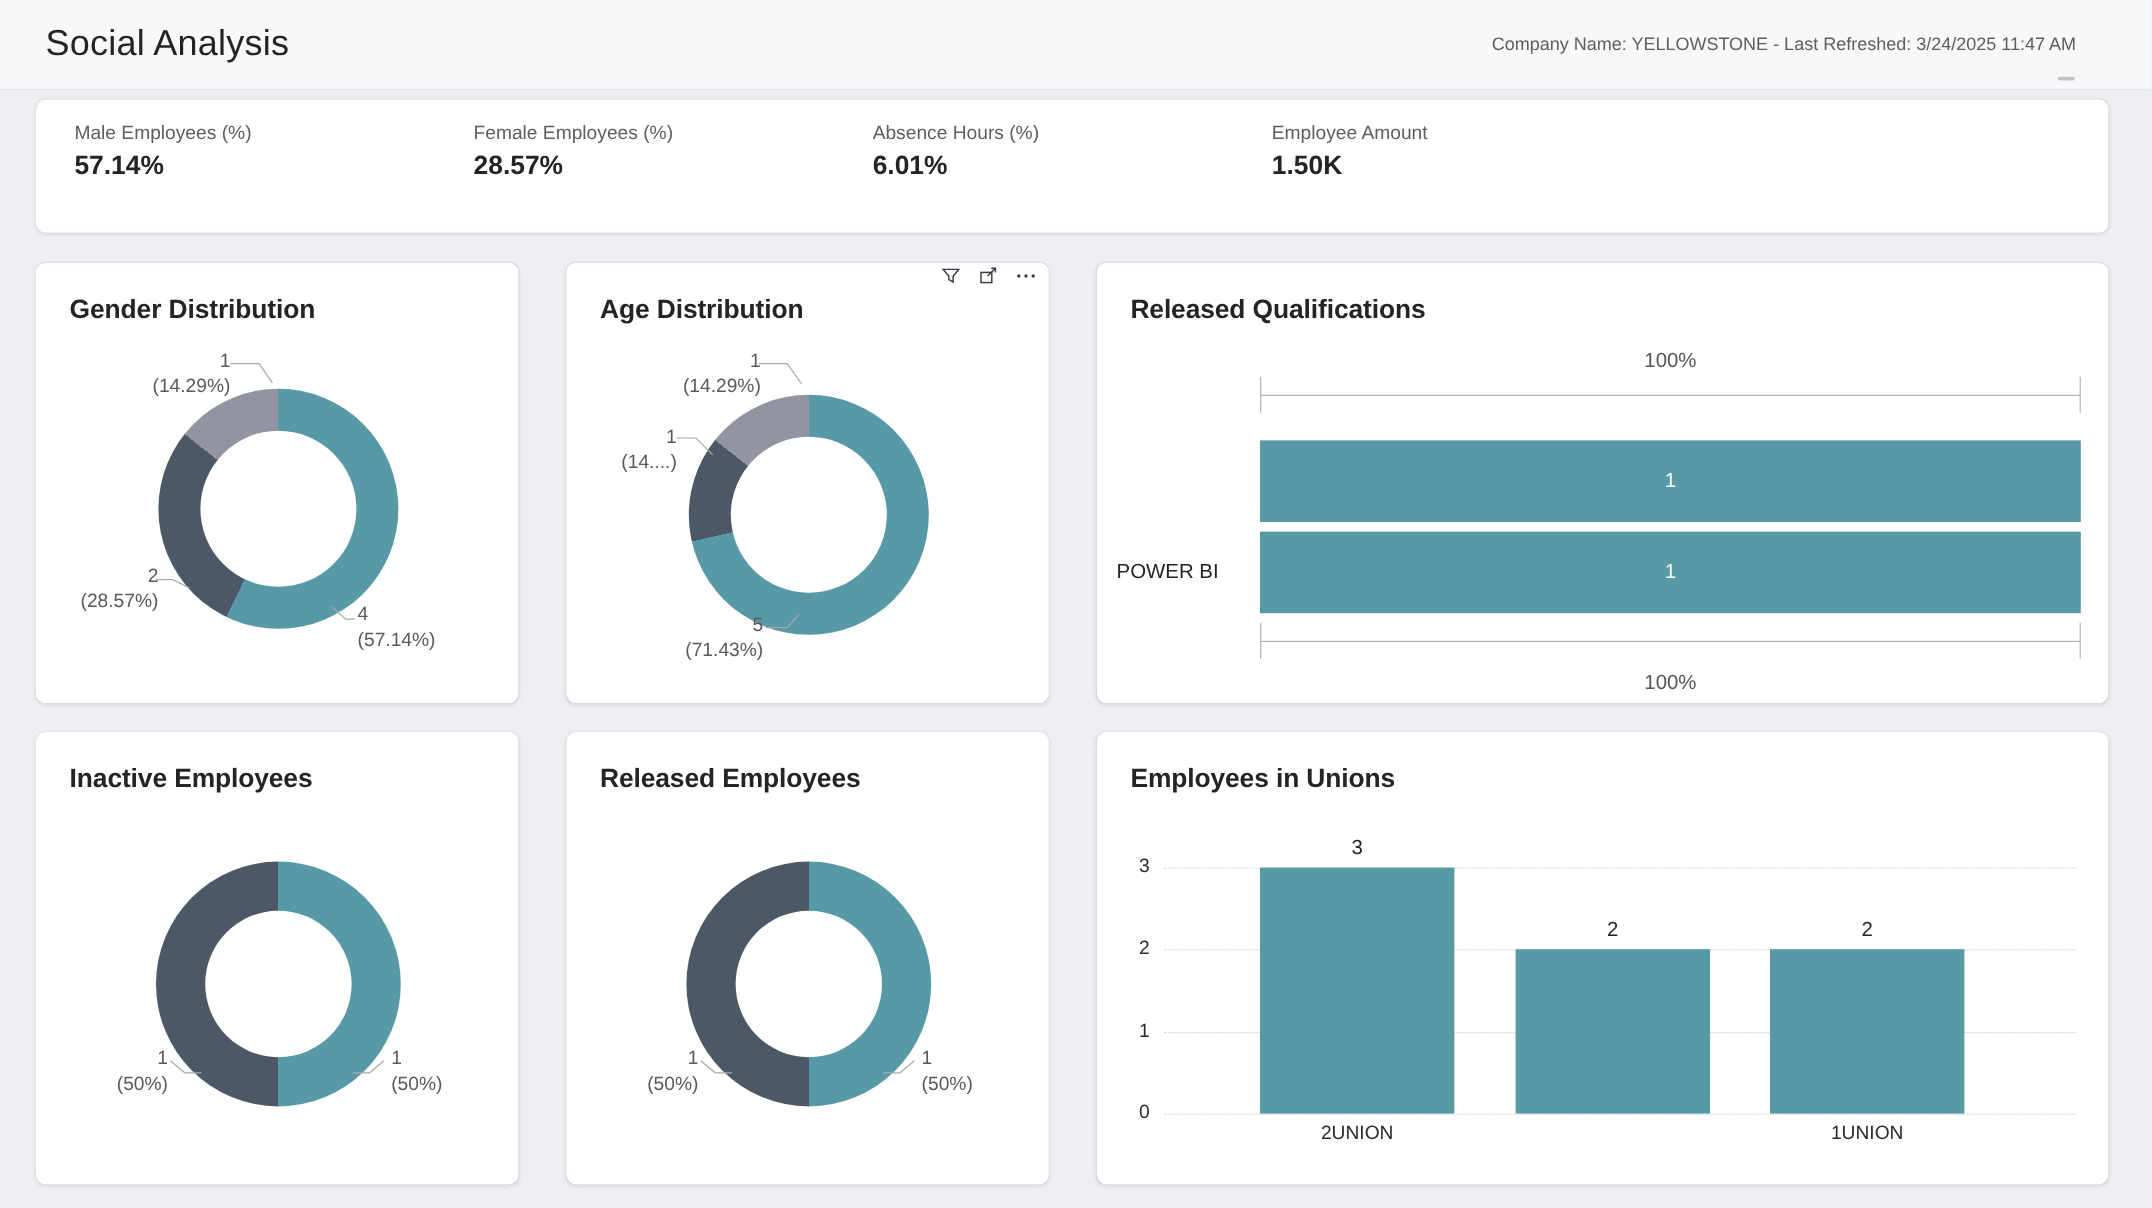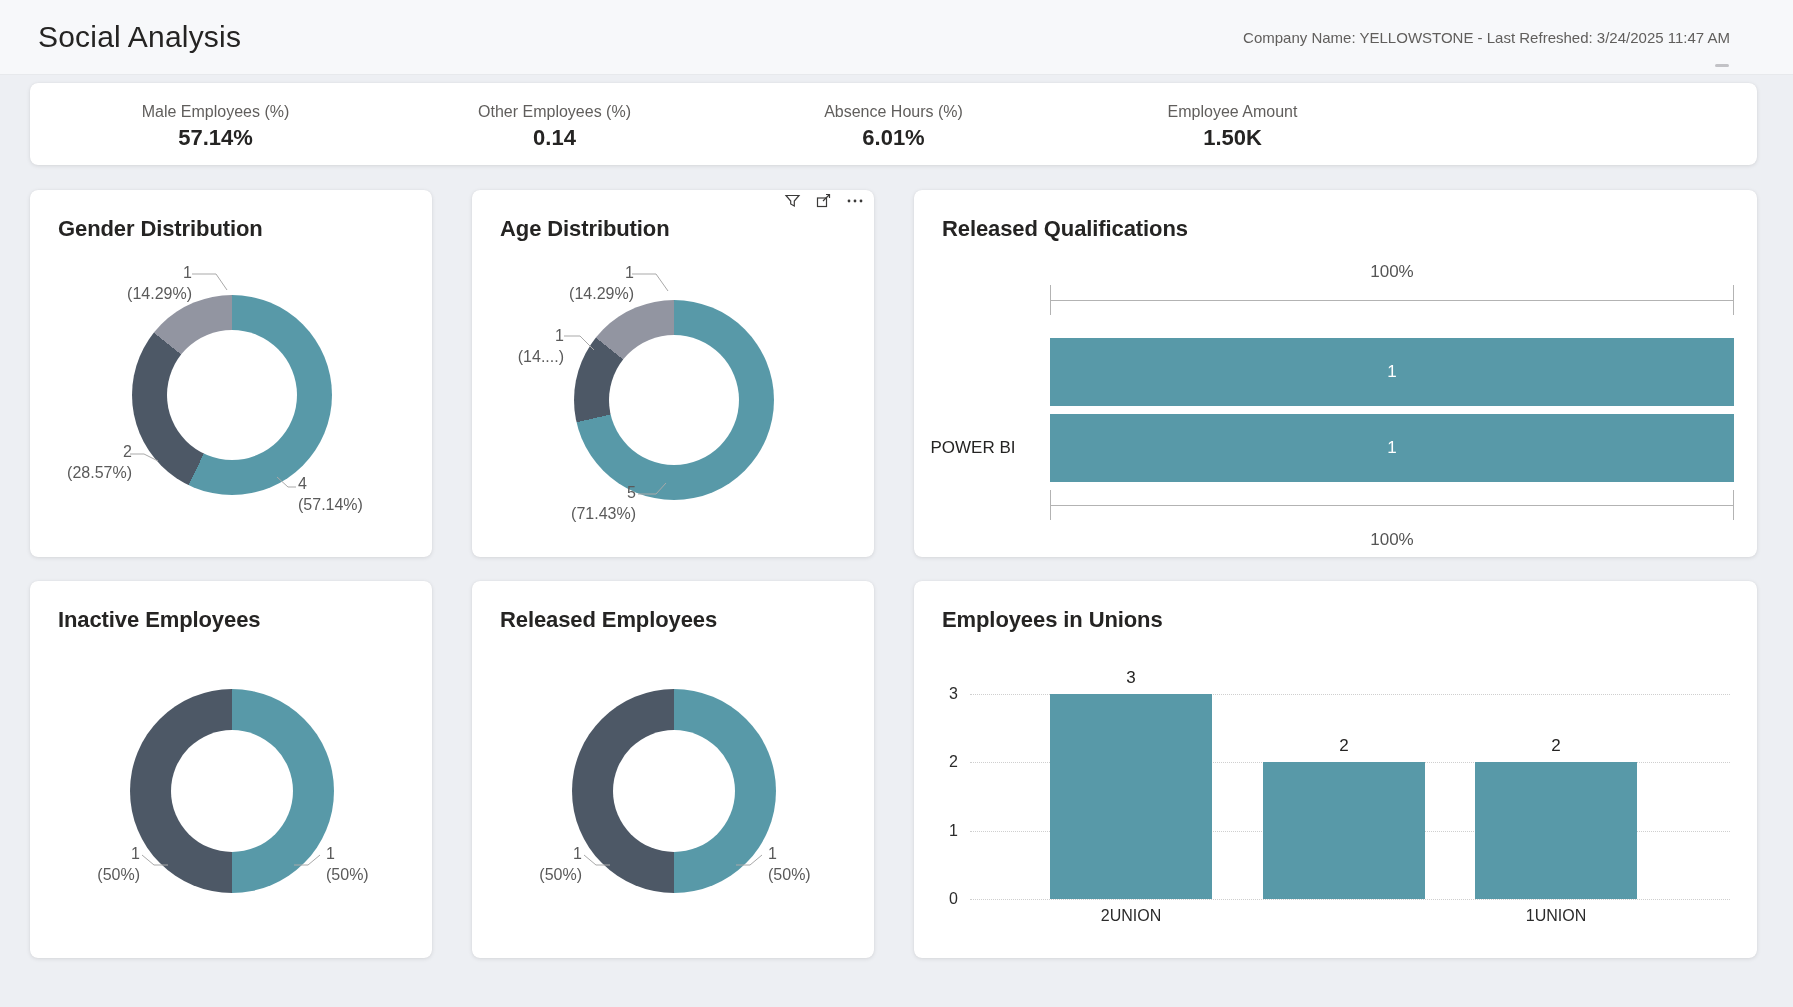--- a/index.html
+++ b/index.html
@@ -15,26 +15,25 @@
     background: #f7f8fa;
     border-bottom: 1px solid #e7e9ec;
     display: flex; align-items: center; justify-content: space-between;
     padding: 0 63px 0 38px;
   }
   .hdr h1 { margin: 0; font-size: 30px; font-weight: 400; color: #252423; letter-spacing: .2px; }
   .hdr .meta { font-size: 15px; color: #605e5c; margin-left: 48px; }
   .hdr .dash { position: absolute; right: 64px; top: 64px; width: 14px; height: 3px; background: #c2c2c6; border-radius: 2px; }
   
   .kpi-card {
-    margin: 8px 36px 0 30px; height: 82px;
+    margin: 8px 36px 0 30px; height: 111px;
     background: #fff; border-radius: 8px;
     box-shadow: 0 1px 4px rgba(0,0,0,.10), 0 0 1px rgba(0,0,0,.08);
     display: grid; grid-template-columns: repeat(5,1fr);
-    padding: 18px 16px 0;
-    text-align: center;
+    padding: 18px 32px 0;
   }
   .kpi-label { font-size: 16px; color: #605e5c; line-height: 21px; }
   .kpi-value { font-size: 22px; font-weight: 700; color: #252423; line-height: 31px; }
   
   .grid {
     margin: 25px 36px 12px 30px;
     display: grid;
     grid-template-columns: 402px 402px 1fr;
     grid-template-rows: 367px 377px;
     gap: 24px 40px;
@@ -104,22 +103,22 @@
     <div class="meta">Company Name: YELLOWSTONE - Last Refreshed: 3/24/2025 11:47 AM</div>
     <div class="dash"></div>
   </header>
 
   <section class="kpi-card">
     <div>
       <div class="kpi-label">Male Employees (%)</div>
       <div class="kpi-value">57.14%</div>
     </div>
     <div>
-      <div class="kpi-label">Other Employees (%)</div>
-      <div class="kpi-value">0.14</div>
+      <div class="kpi-label">Female Employees (%)</div>
+      <div class="kpi-value">28.57%</div>
     </div>
     <div>
       <div class="kpi-label">Absence Hours (%)</div>
       <div class="kpi-value">6.01%</div>
     </div>
     <div>
       <div class="kpi-label">Employee Amount</div>
       <div class="kpi-value">1.50K</div>
     </div>
   </section>

